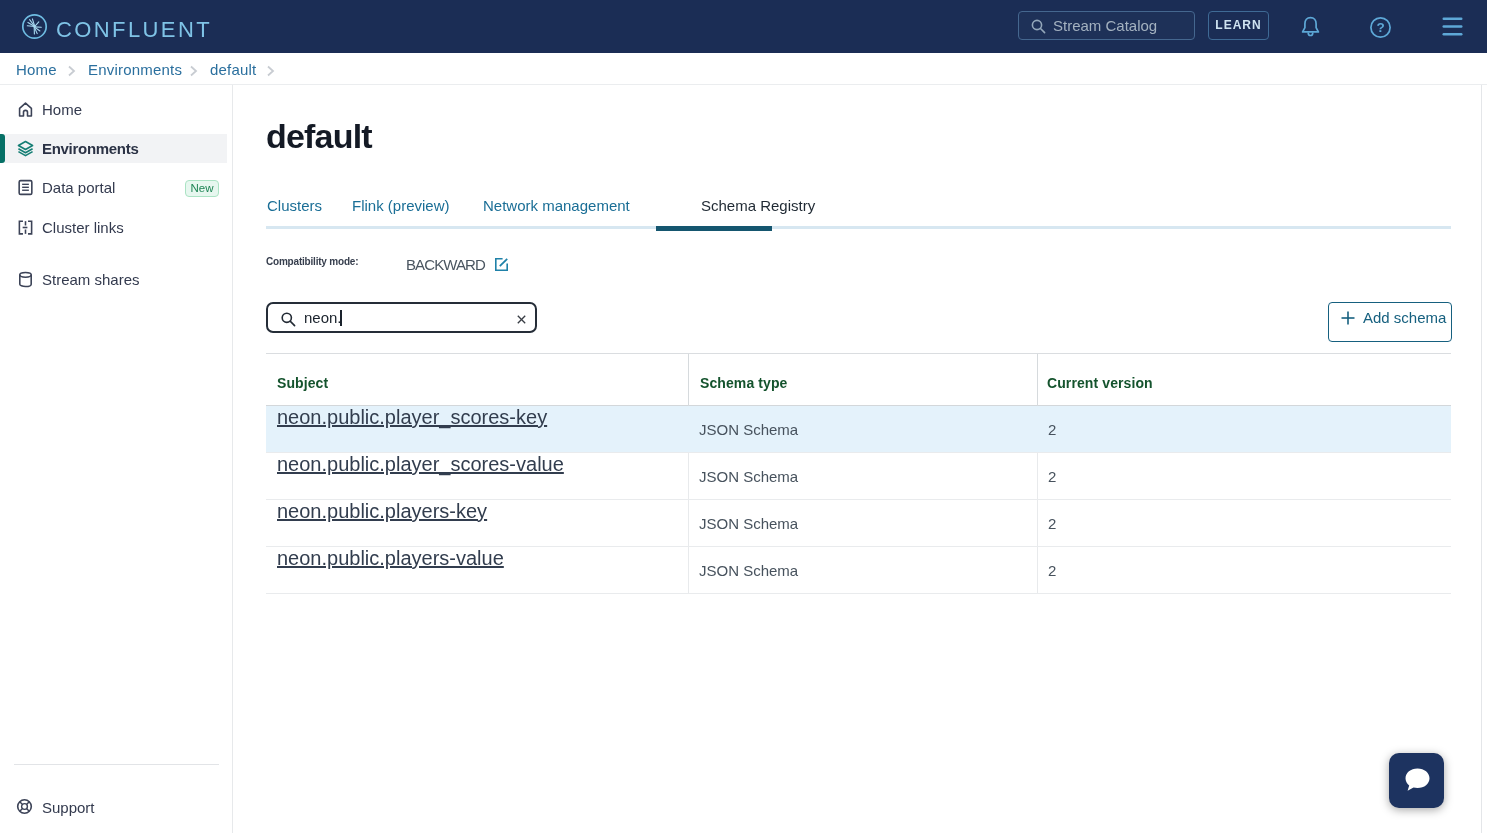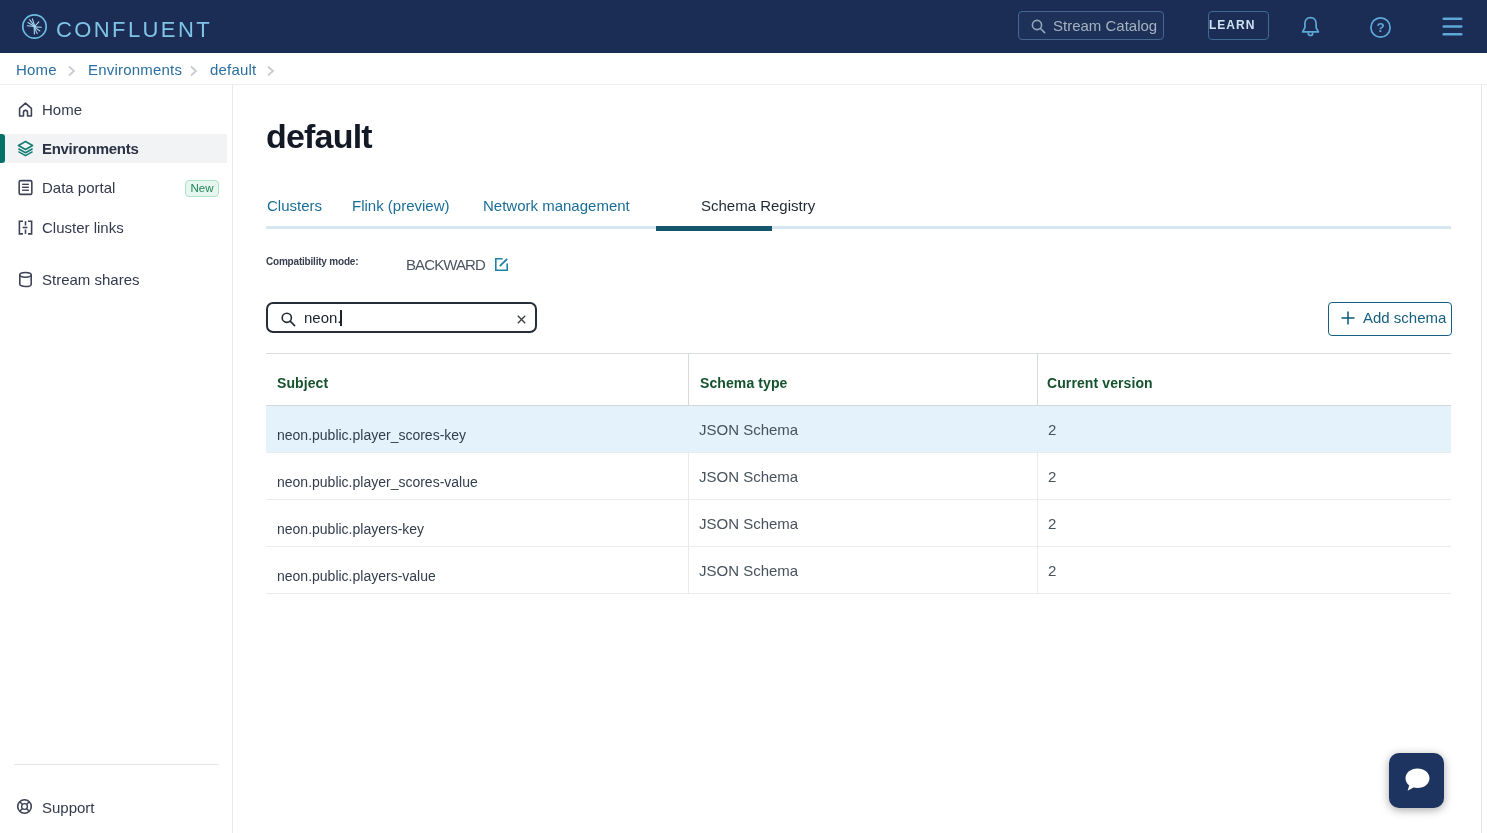--- a/index.html
+++ b/index.html
@@ -5,26 +5,26 @@
   * { margin:0; padding:0; box-sizing:border-box; }
   html,body { width:1487px; height:833px; overflow:hidden; background:#fff;
     font-family:"Liberation Sans", sans-serif; }
   #page { position:relative; width:1487px; height:833px; }
   .abs { position:absolute; }
 
   
   #topnav { position:absolute; left:0; top:0; width:1487px; height:53px; background:#1b2d55; }
   #wordmark { position:absolute; left:56px; top:17px; font-size:22px; letter-spacing:2.4px;
     color:#7fc3e6; font-weight:400; }
-  #navsearch { position:absolute; left:1018px; top:11px; width:146px; height:29px;
+  #navsearch { position:absolute; left:1018px; top:11px; width:177px; height:29px;
     border:1px solid #45678f; border-radius:4px; background:#1e3158; }
   #navsearch .ph { position:absolute; left:34px; top:5px; font-size:15px; color:#a4b2c0; }
   #learnbtn { position:absolute; left:1208px; top:11px; width:61px; height:29px;
     border:1px solid #3f6a95; border-radius:4px; color:#cfe3f1; font-size:12px; font-weight:700;
-    letter-spacing:1px; text-align:left; line-height:27px; }
+    letter-spacing:1px; text-align:center; line-height:27px; }
 
   
   #crumbbar { position:absolute; left:0; top:53px; width:1487px; height:32px; background:#fff;
     border-bottom:1px solid #ebedef; }
   .crumb { position:absolute; top:8px; font-size:15px; letter-spacing:0.2px; color:#2a6f9e; }
 
   
   #sidebar { position:absolute; left:0; top:85px; width:233px; height:748px; background:#fff;
     border-right:1px solid #e7e9eb; }
   .sideitem { position:absolute; left:0; width:227px; height:29px; }
@@ -48,34 +48,34 @@
 
   #compat { position:absolute; left:266px; top:256px; font-size:10px; color:#49545f; }
   #compat b { color:#363e4d; letter-spacing:-0.2px; }
   #compat2 { position:absolute; left:406px; top:256px; font-size:15px; letter-spacing:-0.9px; color:#4a5560; }
 
   #subsearch { position:absolute; left:266px; top:302px; width:271px; height:31px;
     border:2px solid #252d38; border-radius:7px; background:#fff; }
   #subsearch .txt { position:absolute; left:36px; top:5px; font-size:15px; color:#1a222c; }
   #subsearch .caret { position:absolute; left:72px; top:6px; width:1.5px; height:16px; background:#1a222c; }
 
-  #addbtn { position:absolute; left:1328px; top:302px; width:124px; height:34px;
+  #addbtn { position:absolute; left:1328px; top:302px; width:124px; height:40px;
     border:1px solid #16607f; border-radius:4px; color:#16607f; background:#fff; }
   #addbtn .lbl { position:absolute; left:34px; top:6px; font-size:15px; }
 
   
   #tbl { position:absolute; left:266px; top:353px; width:1185px; height:242px; }
   #tbl .topline { position:absolute; left:0; top:0; width:1185px; height:1px; background:#dadde0; }
   #tbl .headrow { position:absolute; left:0; top:1px; width:1185px; height:52px; background:#fff; }
   #tbl .headrow .hb { position:absolute; left:0; bottom:0; width:1185px; height:1px; background:#d3d7da; }
   .hcell { position:absolute; top:21px; font-size:14px; font-weight:700; color:#14532d; letter-spacing:0.1px; }
   .vline { position:absolute; width:1px; }
   .row { position:absolute; left:0; width:1185px; height:47px; border-bottom:1px solid #e9ebed; }
   .row.hl { background:#e4f2fb; }
-  .cell-link { position:absolute; left:11px; top:21px; font-size:14px; color:#323d4e; }
+  .cell-link { position:absolute; left:11px; top:0; font-size:20px; color:#323d4e; text-decoration:underline; }
   .cell-txt { position:absolute; top:15px; font-size:15px; color:#47525d; }
 
   #scrollline { position:absolute; left:1481px; top:85px; width:1px; height:748px; background:#e4e6e9; }
 
   #chatbtn { position:absolute; left:1389px; top:753px; width:55px; height:55px; background:#1d3360;
     border-radius:10px; box-shadow:0 2px 10px rgba(0,0,0,0.35); }
 </style>
 </head>
 <body>
 <div id="page">

